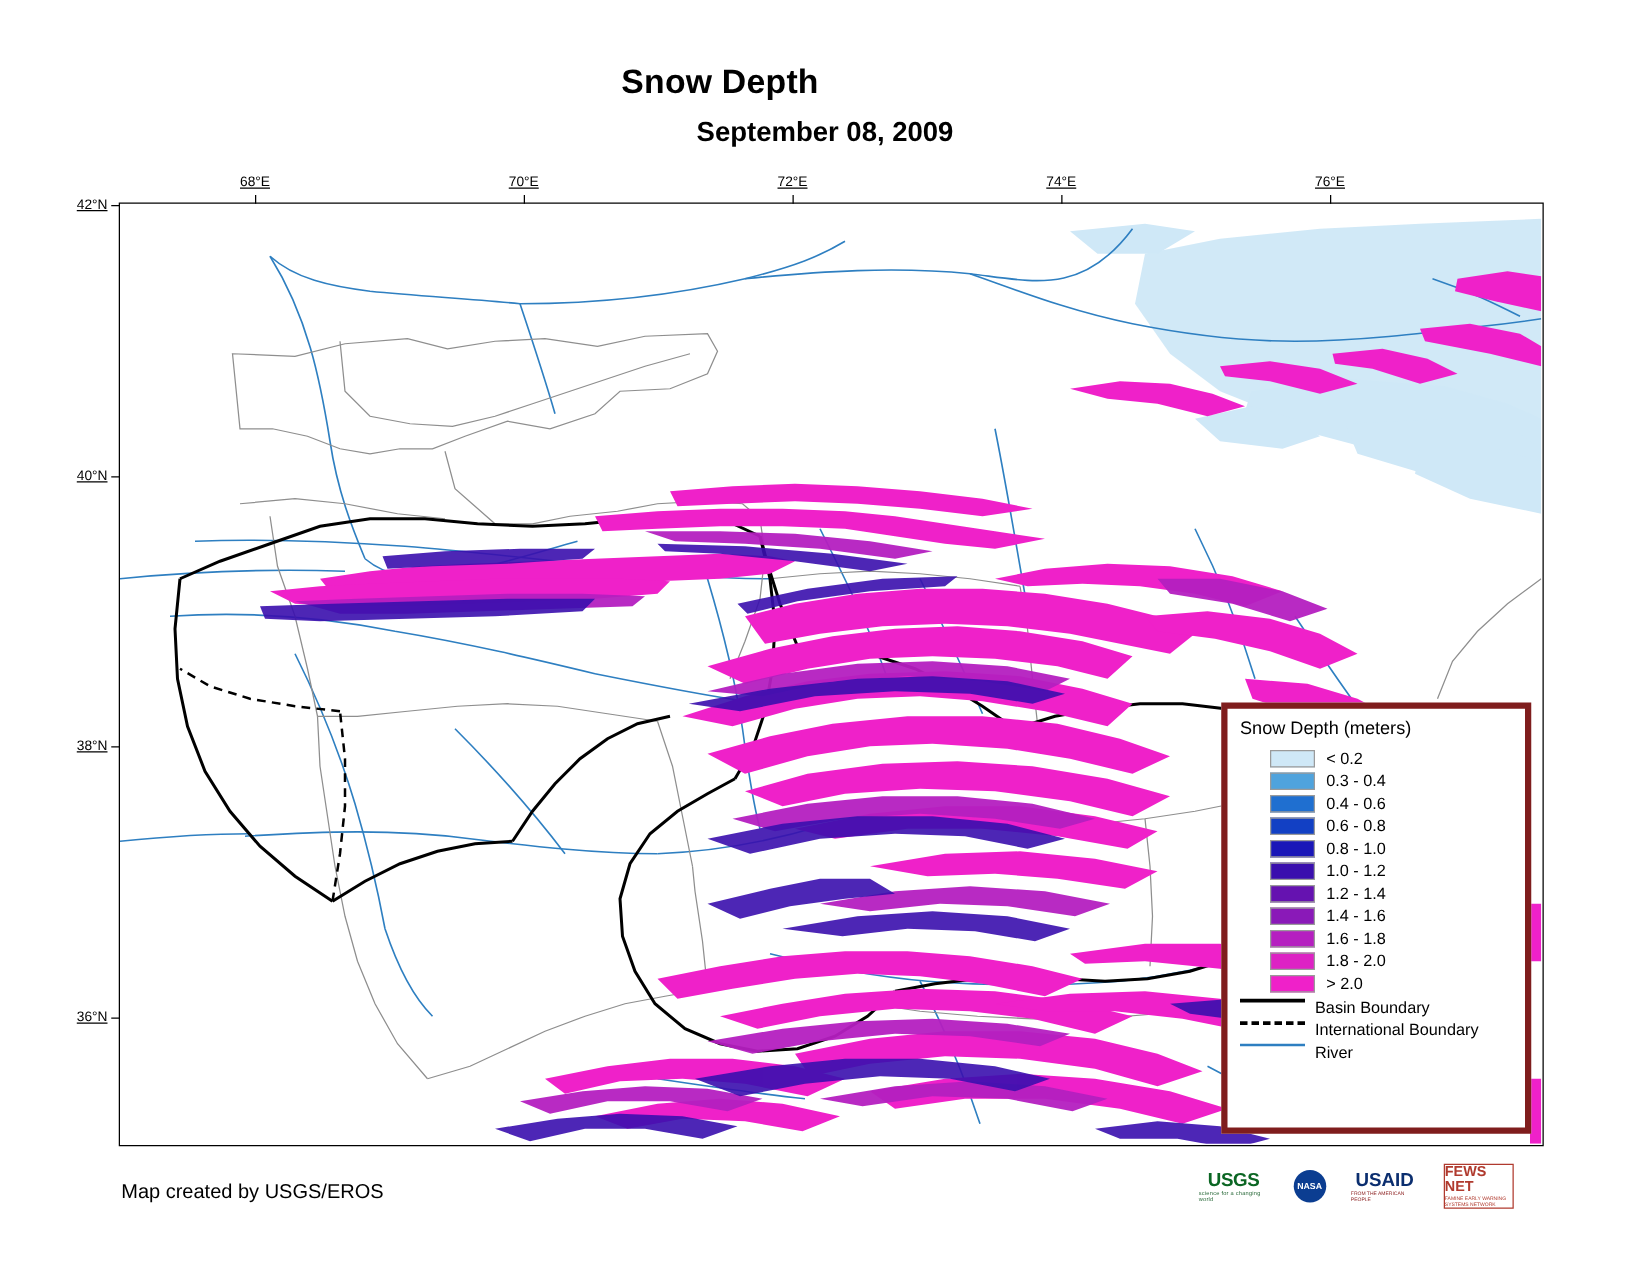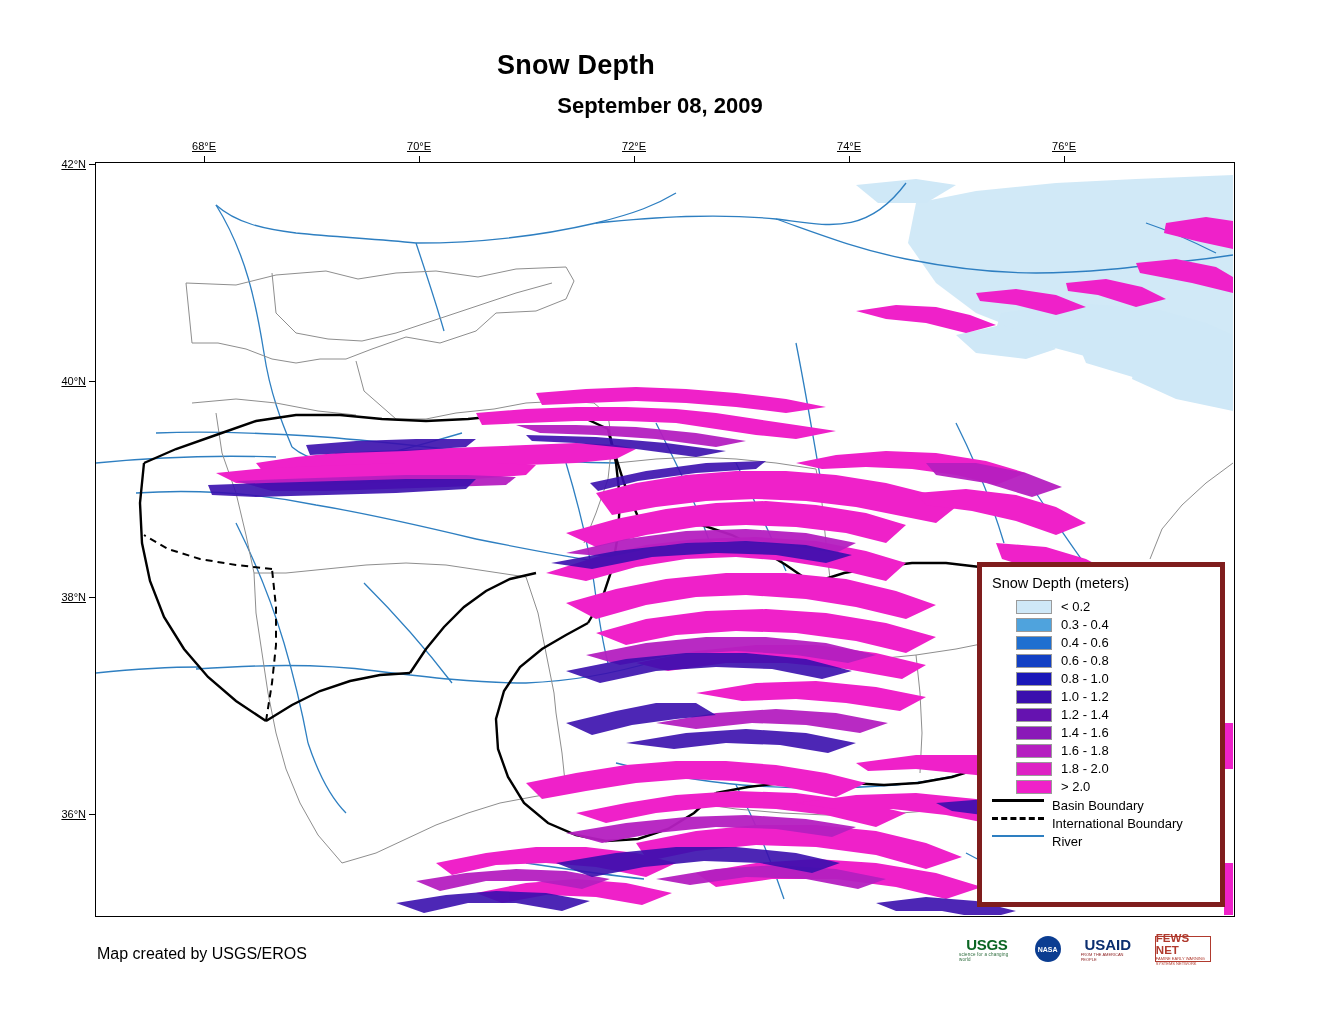--- a/index.html
+++ b/index.html
@@ -158,21 +158,21 @@
   }
   .logo-usgs .big { font-size: 15px; font-weight: bold; letter-spacing: -0.3px; line-height: 15px;}
   .logo-usgs .small { font-size: 4.5px; color:#2a6a3a; letter-spacing: 0.2px;}
   .logo-usaid {
     width: 72px; height: 30px;
     color: #0b2e6f;
   }
   .logo-usaid .big { font-size: 15px; font-weight: bold; line-height: 15px; }
   .logo-usaid .small { font-size: 4px; color:#8a1c1c; }
   .logo-fews {
-    width: 74px; height: 26px;
+    width: 74px; height: 36px;
     border: 1px solid #b03a2e;
     color: #b03a2e;
     background:#fff;
   }
   .logo-fews .big { font-size: 11.5px; font-weight: bold; line-height: 12px;}
   .logo-fews .small { font-size: 4px; color:#b03a2e; }
   .nasa-dot {
     width: 26px; height: 26px; border-radius: 50%;
     background:#0b3d91; display:flex; align-items:center; justify-content:center;
   }

